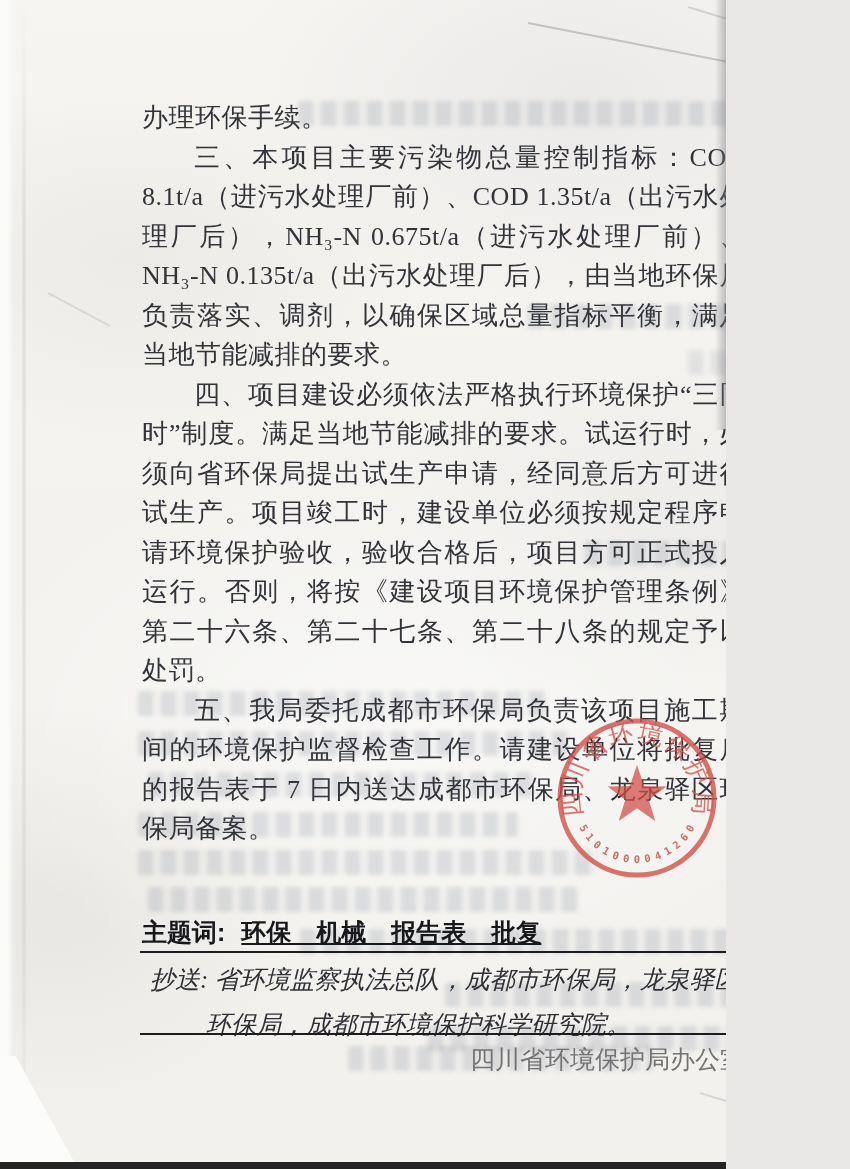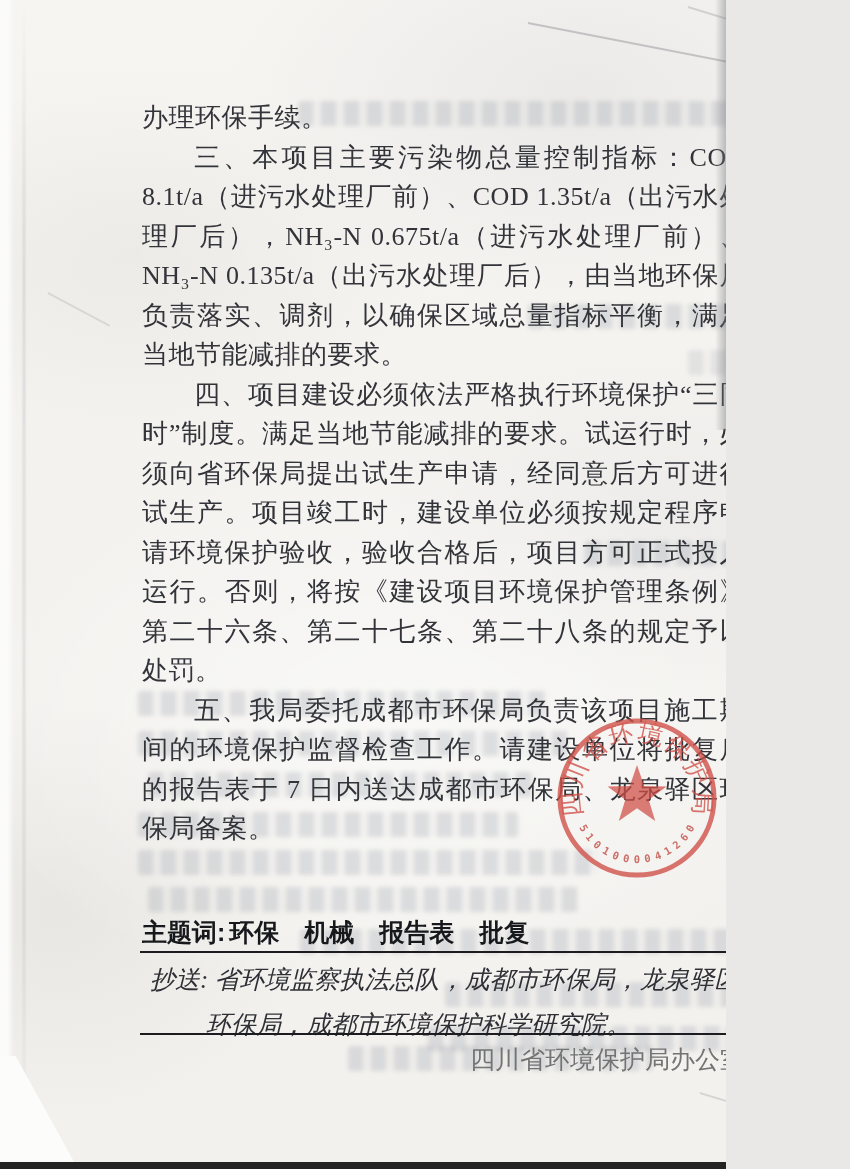--- a/index.html
+++ b/index.html
@@ -45,21 +45,21 @@
   .body-text p{margin:0;}
   .body-text p.indent{text-indent:2em;}
   
   .date-line{position:absolute;left:527px;top:812px;font-size:25px;letter-spacing:3px;color:#3a3b40;z-index:5;}
   
   .stamp{position:absolute;left:551px;top:712px;width:172px;height:172px;z-index:4;opacity:.92;}
   
   .subject-row{position:absolute;left:142px;top:916px;width:604px;
     font-family:"Liberation Sans","DejaVu Sans",sans-serif;font-weight:700;
     font-size:25px;color:#17181c;}
-  .subject-row .kw{margin-left:4px;}
+  .subject-row .kw{margin-left:16px;text-decoration:underline;}
   .rule{position:absolute;left:140px;width:606px;height:2px;background:#1c1c20;}
   .rule1{top:951px;}
   .rule2{top:1033px;}
   .cc-block{position:absolute;left:150px;top:957px;width:596px;
     font-size:25px;line-height:45px;padding-left:56px;text-indent:-56px;color:#2f3036;font-style:italic;}
   .issuer-row{position:absolute;left:141px;top:1043px;width:604px;
     display:flex;justify-content:flex-end;font-size:25px;color:#737373;}
   .page-number{position:absolute;left:740px;top:1077px;font-size:17px;color:#3a3b40;}
   
   .staple{position:absolute;background:#26262a;border-radius:2px;}

